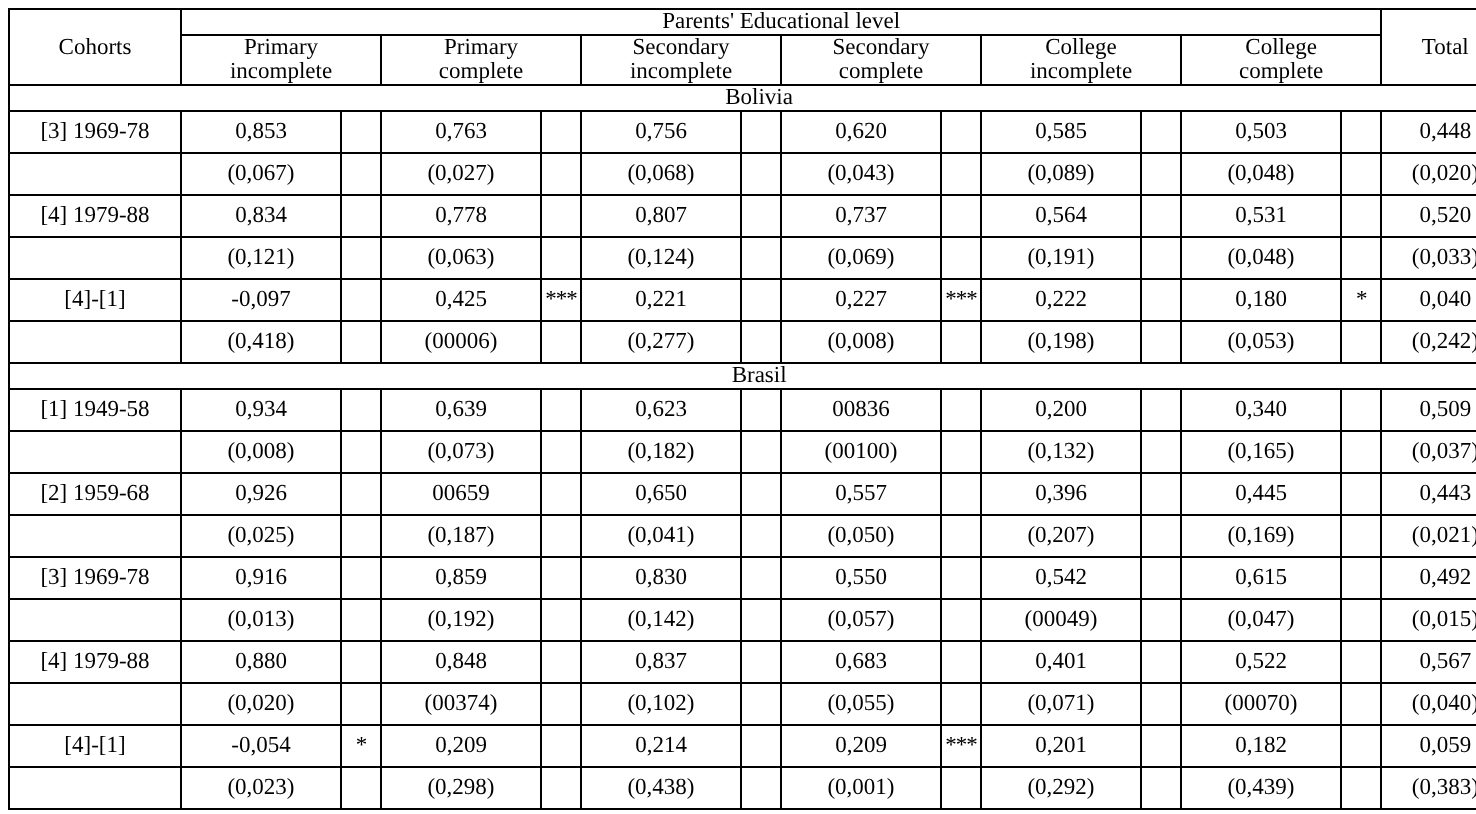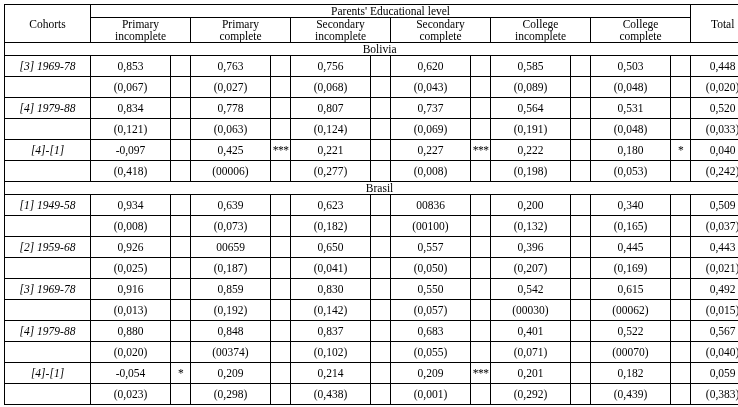--- a/index.html
+++ b/index.html
@@ -53,21 +53,20 @@
   }
   .section-row td {
     font-weight: bold;
     font-size: 11.5px;
     padding: 2px 0;
   }
   .cohort-cell {
     text-align: left;
     padding-left: 4px;
     font-size: 11.5px;
-    font-style: italic;
   }
   .val {
     text-align: center;
   }
   .se {
     text-align: center;
   }
   .sig {
     text-align: center;
     font-size: 11px;
@@ -314,23 +313,23 @@
         <tr class="data-row">
           <td class="cohort-cell">&nbsp;</td>
           <td class="se">(0,013)</td>
           <td class="sig">&nbsp;</td>
           <td class="se">(0,192)</td>
           <td class="sig">&nbsp;</td>
           <td class="se">(0,142)</td>
           <td class="sig">&nbsp;</td>
           <td class="se">(0,057)</td>
           <td class="sig">&nbsp;</td>
-          <td class="se">(00030)</td>
-          <td class="sig">&nbsp;</td>
-          <td class="se">(00062)</td>
+          <td class="se">(00049)</td>
+          <td class="sig">&nbsp;</td>
+          <td class="se">(0,047)</td>
           <td class="sig">&nbsp;</td>
           <td class="se">(0,015)</td>
         </tr>
         <tr class="data-row">
           <td class="cohort-cell" rowspan="1">[4] 1979-88</td>
           <td class="val">0,880</td>
           <td class="sig"></td>
           <td class="val">0,848</td>
           <td class="sig"></td>
           <td class="val">0,837</td>

